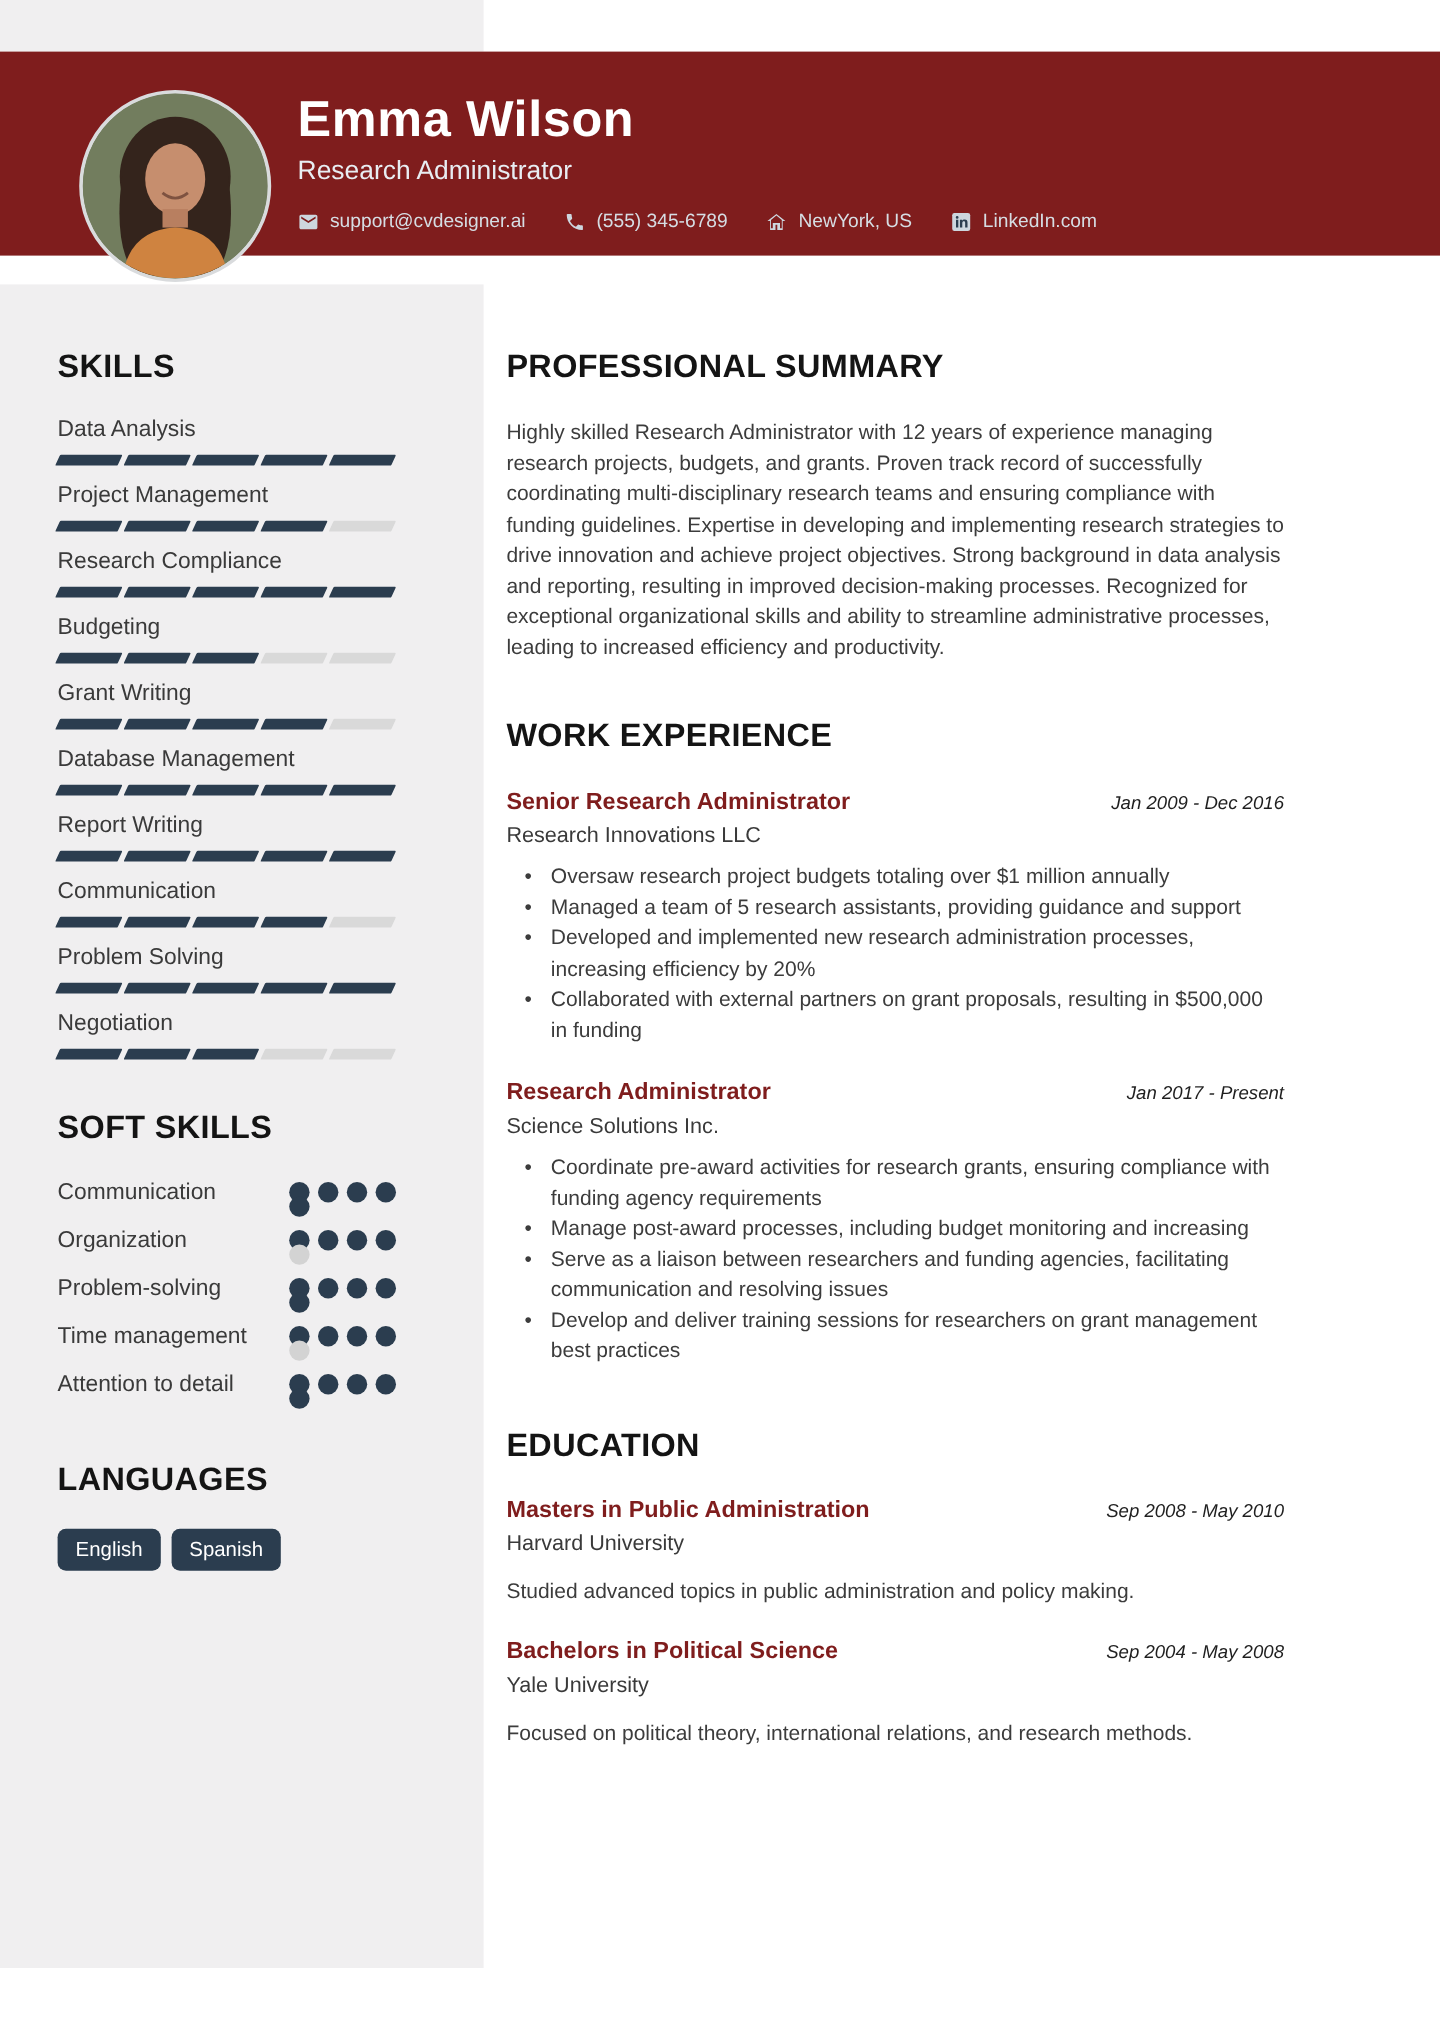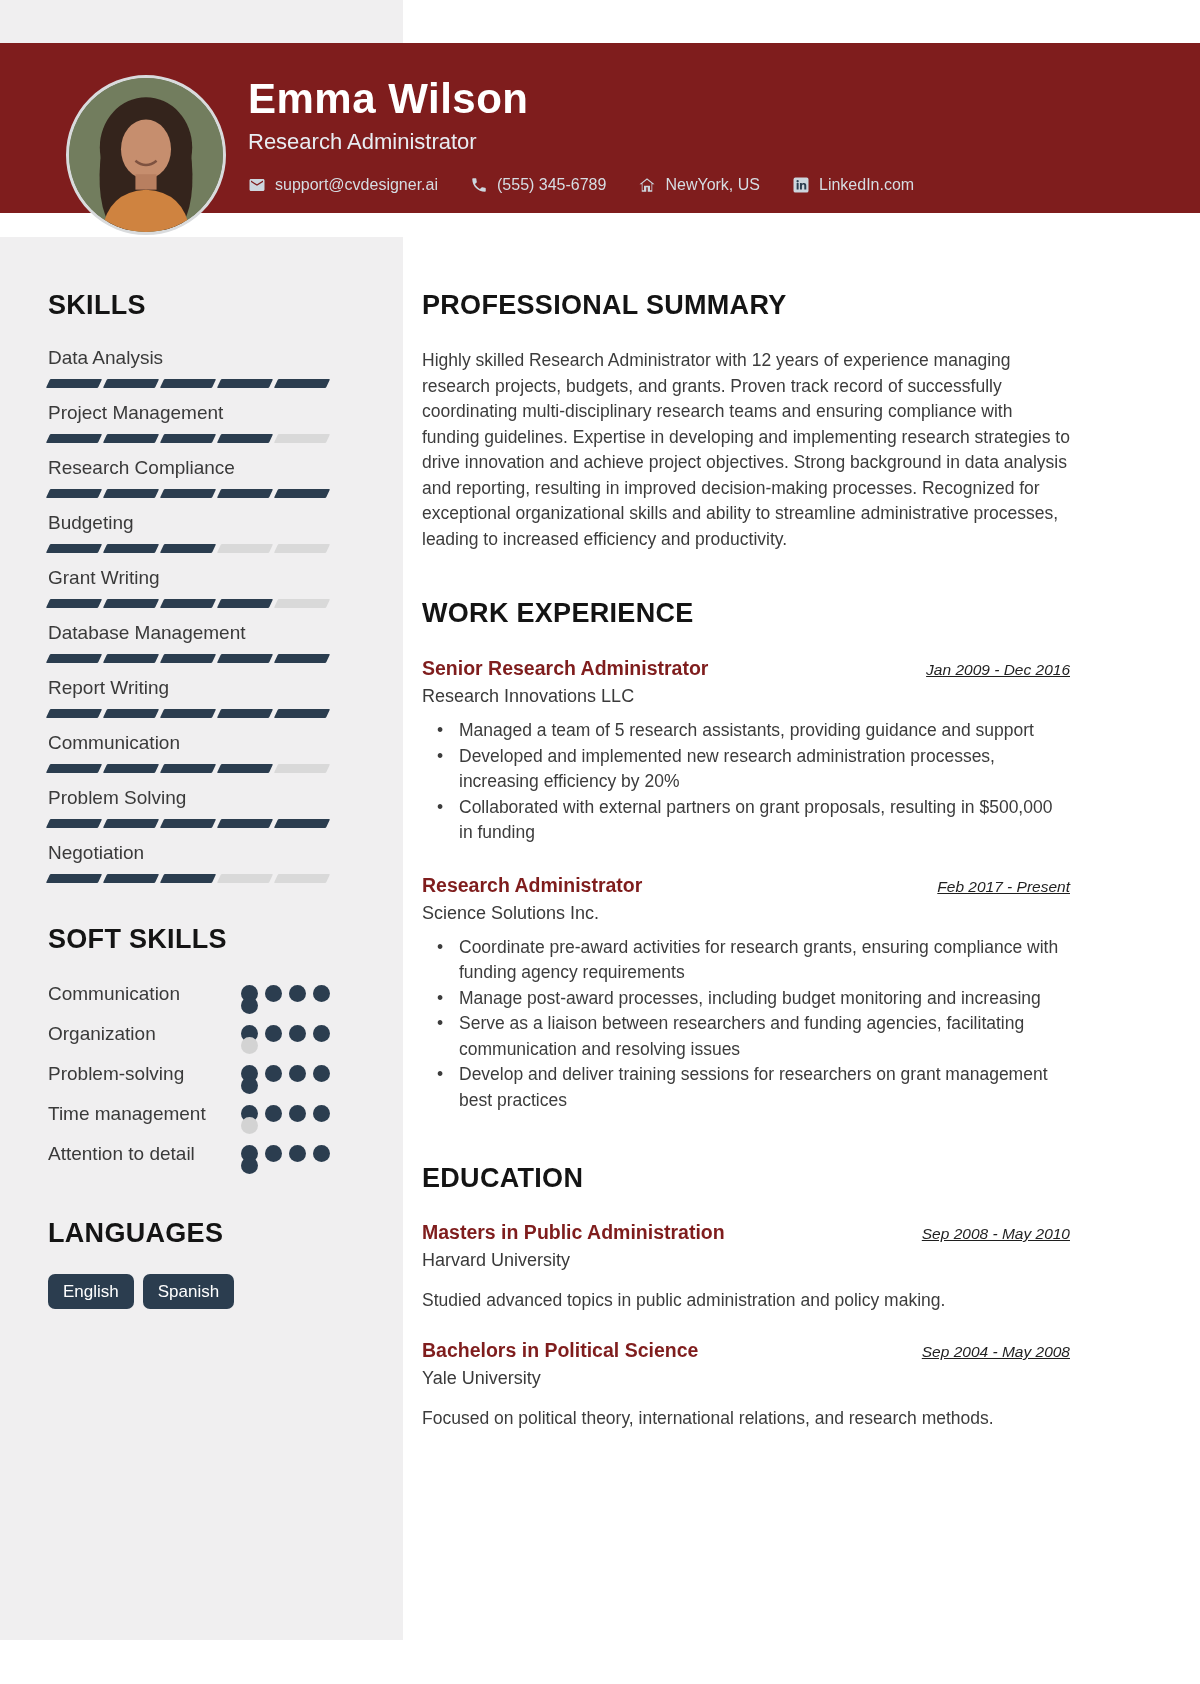--- a/index.html
+++ b/index.html
@@ -50,21 +50,21 @@
   .main{position:absolute;left:422px;top:237px;width:648px;}
   .main-title{font-size:27px;font-weight:bold;color:#141414;letter-spacing:.3px;margin:0;}
   .t-summary{margin-top:53px;}
   .t-exp{margin-top:46px;}
   .t-edu{margin-top:50px;}
   .summary{font-size:17.5px;line-height:25.5px;color:#3c3c3c;margin-top:27px;}
 
   .exp-entry{margin-top:28px;}
   .entry-head{display:flex;justify-content:space-between;align-items:baseline;}
   .role{font-size:19.5px;font-weight:bold;color:#7f1d1d;}
-  .edate{font-size:15.5px;font-style:italic;color:#1f1f1f;white-space:nowrap;text-decoration:underline;}
+  .edate{font-size:15.5px;font-style:italic;color:#1f1f1f;white-space:nowrap;}
   .company{font-size:18px;color:#3a3a3a;margin-top:6px;}
   ul.bullets{margin:11px 0 0 0;padding:0;list-style:none;}
   ul.bullets li{position:relative;padding-left:37px;font-size:17.5px;line-height:25.5px;color:#3c3c3c;}
   ul.bullets li::before{content:"\2022";position:absolute;left:15px;color:#3c3c3c;}
 
   .edu-entry{margin-top:27px;}
   .school{font-size:18px;color:#3a3a3a;margin-top:6px;}
   .edu-desc{font-size:17.5px;color:#3c3c3c;margin-top:17px;line-height:24px;}
 </style>
 </head>
@@ -319,29 +319,30 @@
 
     <h2 class="main-title t-exp">WORK EXPERIENCE</h2>
     <div>
         <div class="exp-entry">
           <div class="entry-head">
             <div class="role">Senior Research Administrator</div>
             <div class="edate">Jan 2009 - Dec 2016</div>
           </div>
           <div class="company">Research Innovations LLC</div>
           <ul class="bullets">
+            <li>Oversaw research project budgets totaling over $1 million annually</li>
             <li>Managed a team of 5 research assistants, providing guidance and support</li>
             <li>Developed and implemented new research administration processes, increasing efficiency by 20%</li>
             <li>Collaborated with external partners on grant proposals, resulting in $500,000 in funding</li>
           </ul>
         </div>
         <div class="exp-entry">
           <div class="entry-head">
             <div class="role">Research Administrator</div>
-            <div class="edate">Feb 2017 - Present</div>
+            <div class="edate">Jan 2017 - Present</div>
           </div>
           <div class="company">Science Solutions Inc.</div>
           <ul class="bullets">
             <li>Coordinate pre-award activities for research grants, ensuring compliance with funding agency requirements</li>
             <li>Manage post-award processes, including budget monitoring and increasing</li>
             <li>Serve as a liaison between researchers and funding agencies, facilitating communication and resolving issues</li>
             <li>Develop and deliver training sessions for researchers on grant management best practices</li>
           </ul>
         </div>
       </div>

